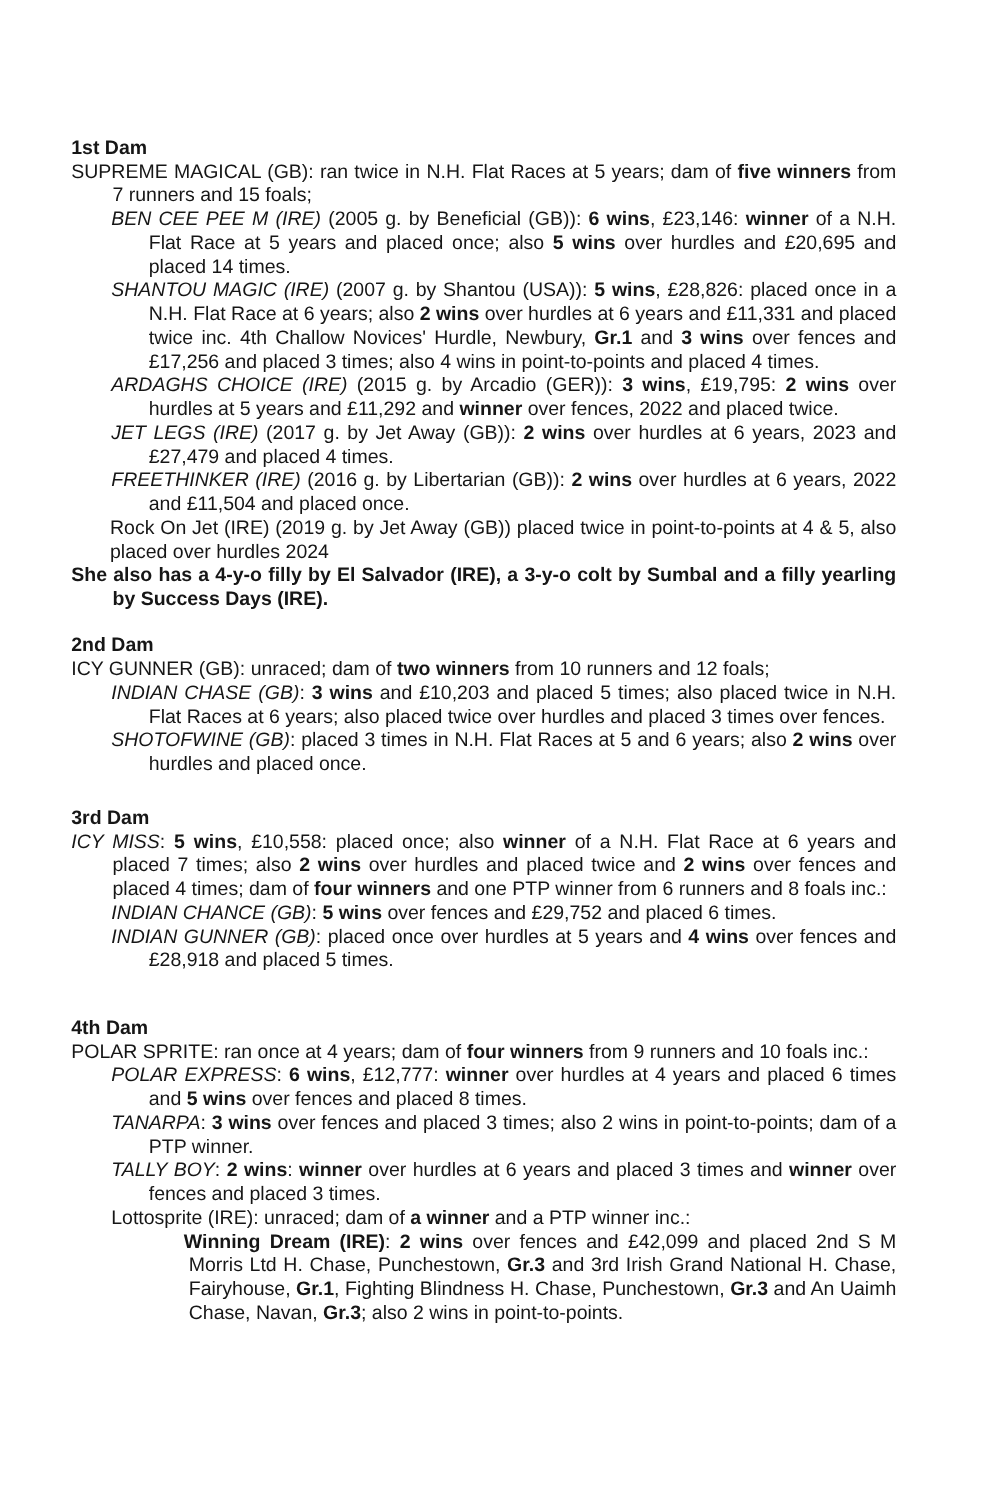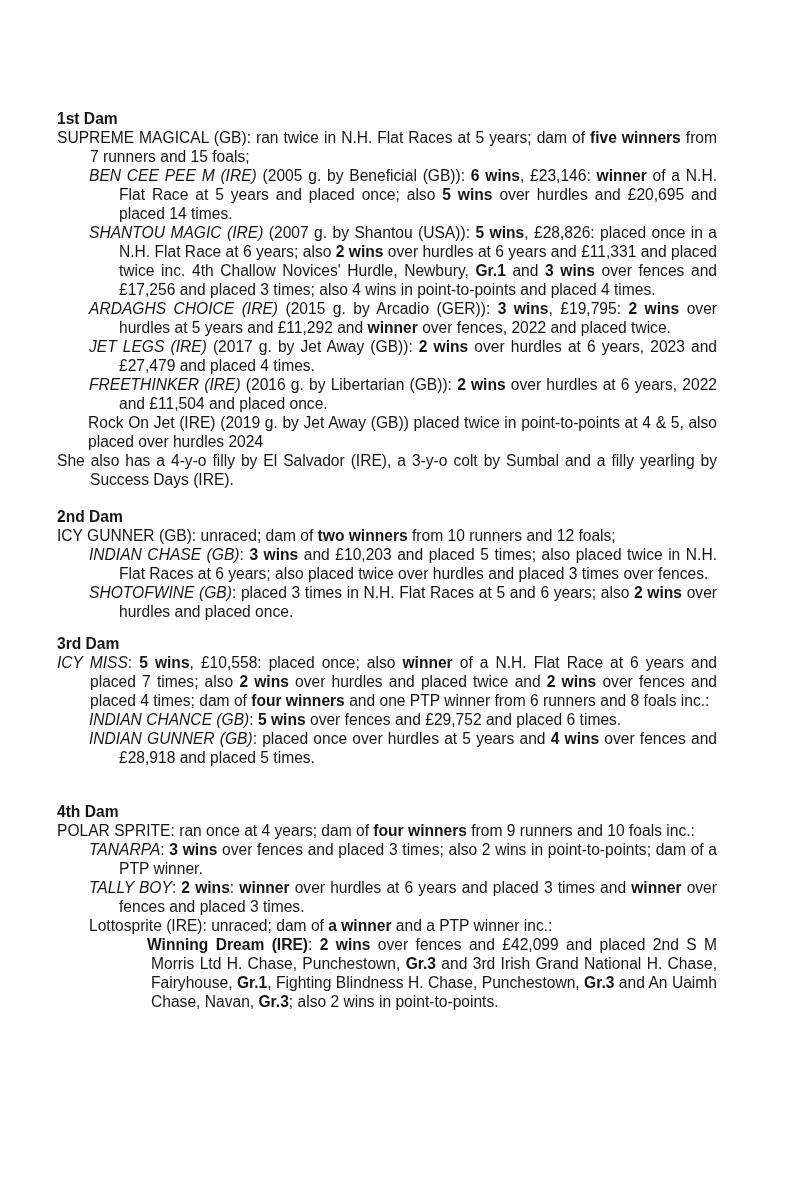--- a/index.html
+++ b/index.html
@@ -11,34 +11,34 @@
     font-family: "Liberation Sans", "DejaVu Sans", sans-serif;
     overflow: hidden;
   }
   .doc {
     padding: 109px 72px 0 57px;
     font-size: 15.6px;
     line-height: 19px;
   }
   .section { margin-top: 0; }
   .doc .section:nth-child(2) { margin-top: 18px; }
-  .doc .section:nth-child(3) { margin-top: 13px; }
+  .doc .section:nth-child(3) { margin-top: 24px; }
   .doc .section:nth-child(4) { margin-top: 35px; }
   .dam-heading {
     font-size: 15.6px;
     line-height: 19px;
     font-weight: bold;
     margin: 0;
   }
   .para {
     margin: 0;
     text-align: justify;
   }
   .para.dam          { padding-left: 33px; text-indent: -33px; }
-  .para.note         { padding-left: 33px; text-indent: -33px; }
+  .para.note         { padding-left: 33px; text-indent: -33px; font-weight: bold; }
   .para.offspring    { padding-left: 62px; text-indent: -30px; }
   .para.offspring-flat { padding-left: 31px; text-indent: 0; }
   .para.granddaughter { padding-left: 94px; text-indent: -4px; }
   .b { font-weight: bold; }
   .i { font-style: italic; }
 </style>
 </head>
 <body style="background: rgb(255, 255, 255); color: rgb(22, 22, 22);">
 
 <main class="doc">
@@ -61,18 +61,19 @@
     </div>
     <div class="section">
       <h2 class="dam-heading">3rd Dam</h2>
       <p class="para dam"><span class="i">ICY MISS</span><span>: </span><span class="b">5 wins</span><span>, £10,558: placed once; also </span><span class="b">winner</span><span> of a N.H. Flat Race at 6 years and placed 7 times; also </span><span class="b">2 wins</span><span> over hurdles and placed twice and </span><span class="b">2 wins</span><span> over fences and placed 4 times; dam of </span><span class="b">four winners</span><span> and one PTP winner from 6 runners and 8 foals inc.:</span></p>
       <p class="para offspring"><span class="i">INDIAN CHANCE (GB)</span><span>: </span><span class="b">5 wins</span><span> over fences and £29,752 and placed 6 times.</span></p>
       <p class="para offspring"><span class="i">INDIAN GUNNER (GB)</span><span>: placed once over hurdles at 5 years and </span><span class="b">4 wins</span><span> over fences and £28,918 and placed 5 times.</span></p>
     </div>
     <div class="section">
       <h2 class="dam-heading">4th Dam</h2>
       <p class="para dam"><span>POLAR SPRITE: ran once at 4 years; dam of </span><span class="b">four winners</span><span> from 9 runners and 10 foals inc.:</span></p>
+      <p class="para offspring"><span class="i">POLAR EXPRESS</span><span>: </span><span class="b">6 wins</span><span>, £12,777: </span><span class="b">winner</span><span> over hurdles at 4 years and placed 6 times and </span><span class="b">5 wins</span><span> over fences and placed 8 times.</span></p>
       <p class="para offspring"><span class="i">TANARPA</span><span>: </span><span class="b">3 wins</span><span> over fences and placed 3 times; also 2 wins in point-to-points; dam of a PTP winner.</span></p>
       <p class="para offspring"><span class="i">TALLY BOY</span><span>: </span><span class="b">2 wins</span><span>: </span><span class="b">winner</span><span> over hurdles at 6 years and placed 3 times and </span><span class="b">winner</span><span> over fences and placed 3 times.</span></p>
       <p class="para offspring"><span>Lottosprite (IRE): unraced; dam of </span><span class="b">a winner</span><span> and a PTP winner inc.:</span></p>
       <p class="para granddaughter"><span class="b">Winning Dream (IRE)</span><span>: </span><span class="b">2 wins</span><span> over fences and £42,099 and placed 2nd S M Morris Ltd H. Chase, Punchestown, </span><span class="b">Gr.3</span><span> and 3rd Irish Grand National H. Chase, Fairyhouse, </span><span class="b">Gr.1</span><span>, Fighting Blindness H. Chase, Punchestown, </span><span class="b">Gr.3</span><span> and An Uaimh Chase, Navan, </span><span class="b">Gr.3</span><span>; also 2 wins in point-to-points.</span></p>
     </div>
   </main>
 
 </body></html>

